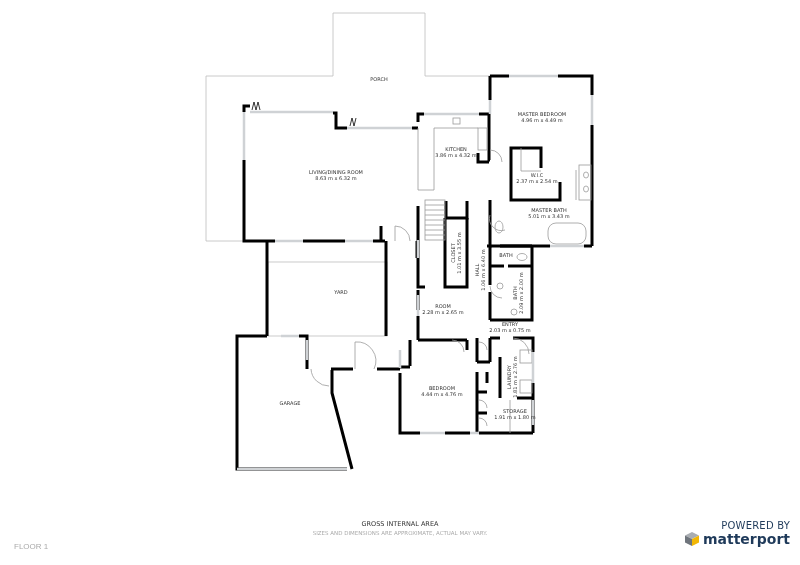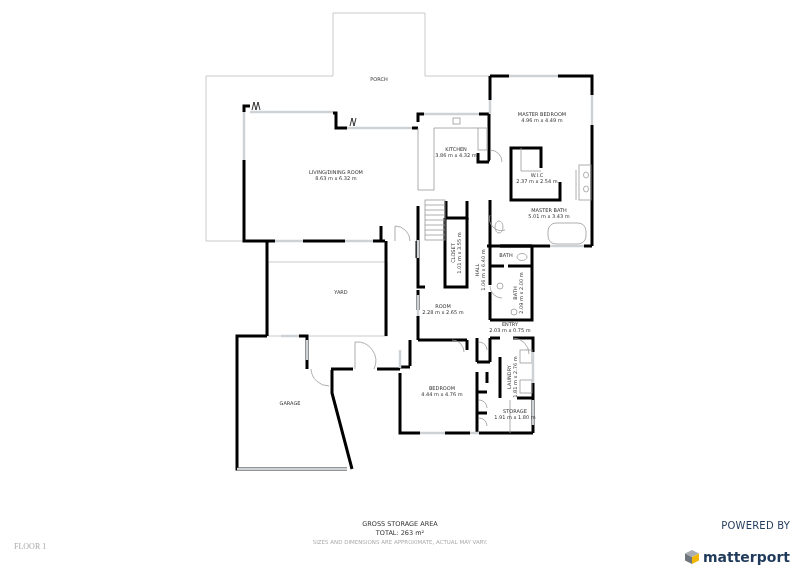--- a/index.html
+++ b/index.html
@@ -2,24 +2,24 @@
 <html><head>
 <meta charset="utf-8">
 <style>
   html, body { margin: 0; padding: 0; background: #ffffff; }
   body { width: 800px; height: 565px; position: relative; overflow: hidden; font-family: "DejaVu Sans", sans-serif; }
   #plan { position: absolute; left: 0; top: 0; width: 800px; height: 565px; }
   .lbl { font-family: "DejaVu Sans", sans-serif; font-size: 5px; fill: #333; text-anchor: middle; }
   .footer { position: absolute; left: 250px; top: 520px; width: 300px; text-align: center; color: #333; font-family: "DejaVu Sans", sans-serif; }
   .footer div { line-height: 9px; font-size: 6.5px; }
   .footer .note { color: #aaa; font-size: 5.5px; }
-  .floor-label { position: absolute; left: 14px; top: 542px; font-size: 8px; color: #aaa; font-family: Liberation Serif, serif; }
+  .floor-label { position: absolute; left: 14px; top: 542px; font-size: 8px; color: #aaa; font-family: Liberation Sans, sans-serif; }
   .brand { position: absolute; left: 680px; top: 520px; width: 110px; }
   .brand .powered { text-align: right; font-weight: normal; font-size: 10px; color: #1f3a5a; font-family: "DejaVu Sans", sans-serif; letter-spacing: 0.2px; }
-  .brand .logo-row { display: flex; align-items: center; justify-content: flex-end; gap: 3px; margin-top: 18px; }
+  .brand .logo-row { display: flex; align-items: center; justify-content: flex-end; gap: 3px; margin-top: 0; }
   .brand .wordmark { font-size: 14px; font-weight: bold; color: #1f3a5a; font-family: "DejaVu Sans", sans-serif; }
 </style>
 </head>
 <body>
 
 <svg id="plan" viewBox="0 0 800 565" xmlns="http://www.w3.org/2000/svg">
 
   <g fill="none" stroke="#bdbdbd" stroke-width="0.8">
     <polyline points="243,241 206,241 206,76 333,76 333,13 425,13 425,76 491,76"></polyline>
   </g>
@@ -220,22 +220,21 @@
     <text class="lbl" x="290" y="405">GARAGE</text>
 
     <text class="lbl" x="515" y="413">STORAGE</text>
     <text class="lbl" x="515" y="419">1.91 m x 1.80 m</text>
   </g>
 </svg>
 
 <div class="floor-label">FLOOR 1</div>
 
 <div class="footer">
-  <div>GROSS STORAGE AREA</div>
-  <div>TOTAL: 263 m²</div>
+  <div>GROSS INTERNAL AREA</div>
   <div class="note">SIZES AND DIMENSIONS ARE APPROXIMATE, ACTUAL MAY VARY.</div>
 </div>
 
 <div class="brand">
   <div class="powered">POWERED BY</div>
   <div class="logo-row">
     <svg width="16" height="16" viewBox="0 0 16 16">
       <polygon points="8,1 15,4.5 8,8 1,4.5" fill="#a9adb2"></polygon>
       <polygon points="1,4.5 8,8 8,15 1,11.5" fill="#6f757c"></polygon>
       <polygon points="8,8 15,4.5 15,11.5 8,15" fill="#f2b705"></polygon>

